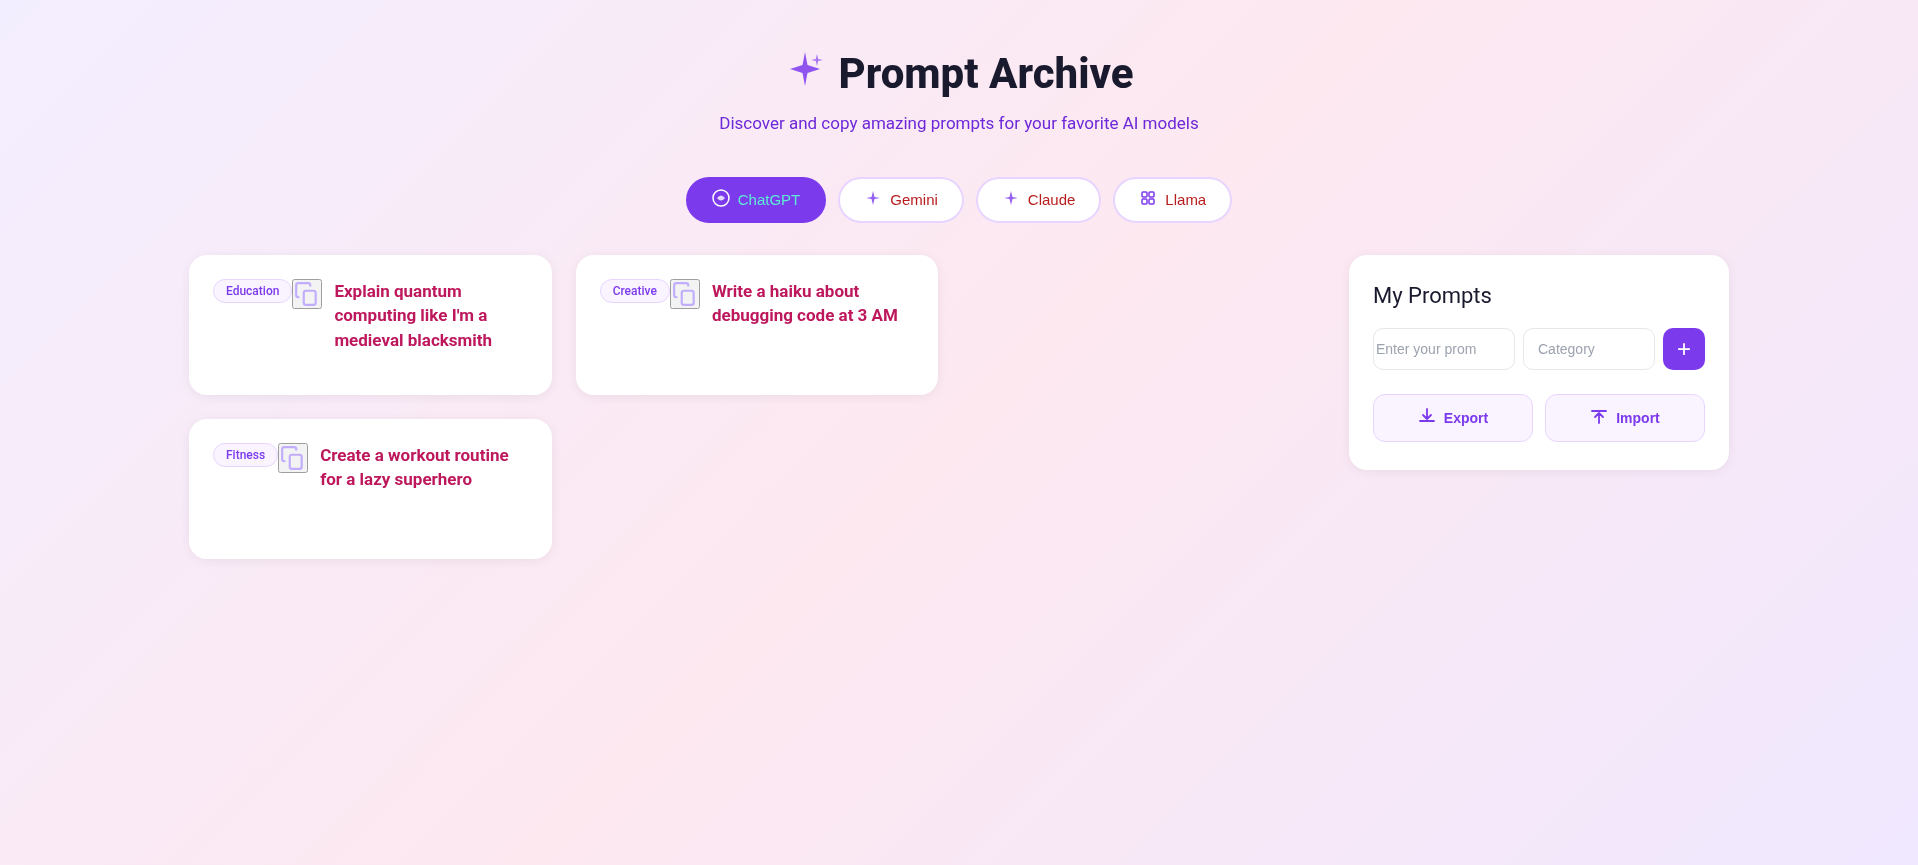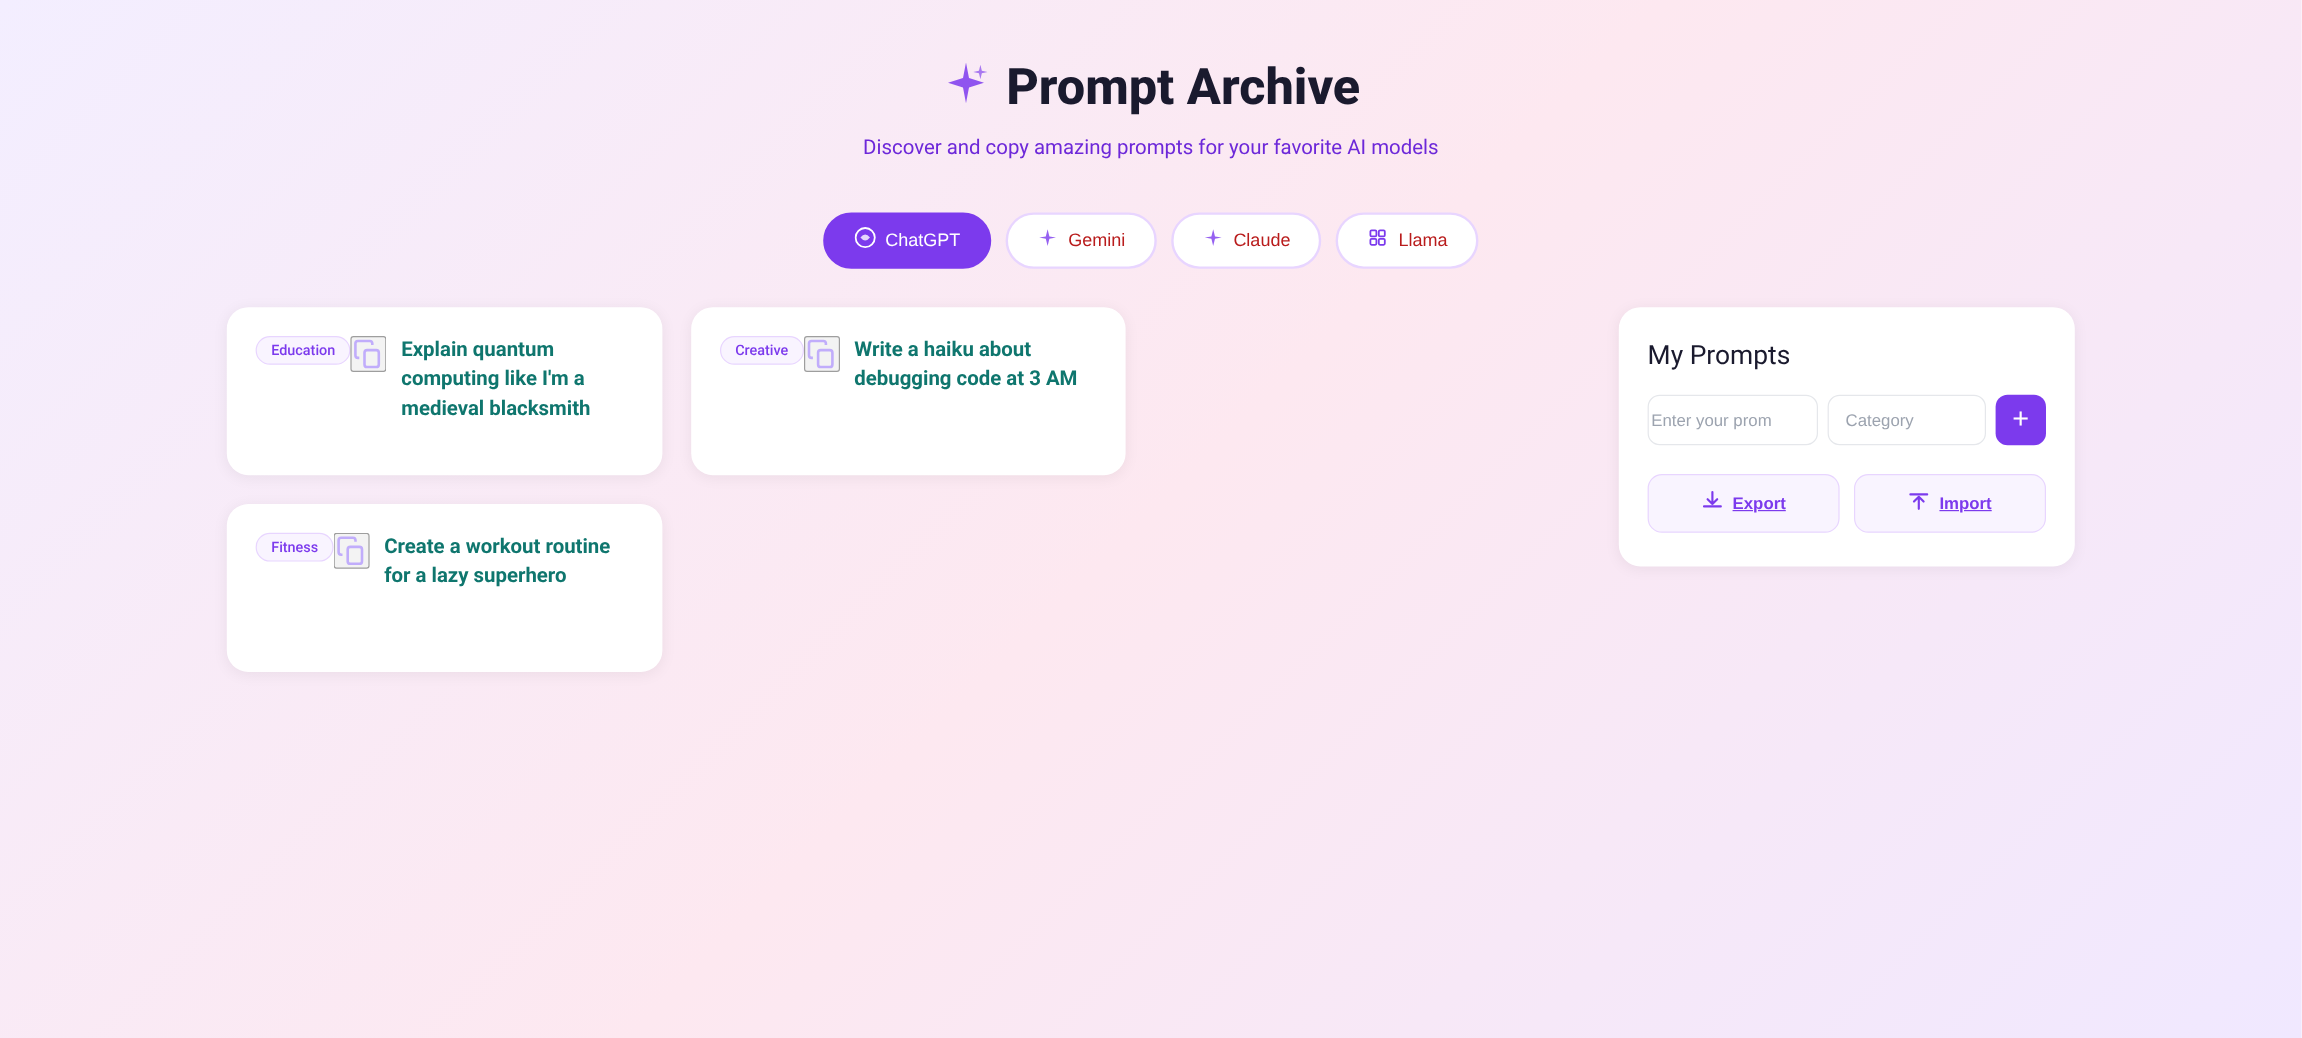--- a/index.html
+++ b/index.html
@@ -75,21 +75,21 @@
       background: white;
       font-size: 15px;
       font-weight: 500;
       color: #b91c1c;
       cursor: pointer;
       transition: all 0.2s;
     }
 
     .model-tab.active {
       background: #7c3aed;
-      color: #ffffff;
+      color: #5eead4;
       border-color: #7c3aed;
     }
 
     .tab-icon {
       font-size: 16px;
     }
 
     
     .search-bar {
       width: 1540px;
@@ -172,21 +172,21 @@
     }
 
     .copy-btn-svg {
       width: 26px;
       height: 26px;
     }
 
     .prompt-text {
       font-size: 17px;
       font-weight: 700;
-      color: #0f766e;
+      color: #be185d;
       line-height: 1.45;
     }
 
     
     .prompt-card-empty {
       visibility: hidden;
     }
 
     
     .my-prompts-panel {
@@ -266,21 +266,20 @@
       background: #f9f4ff;
       color: #7c3aed;
       font-size: 14px;
       font-weight: 600;
       cursor: pointer;
       display: flex;
       align-items: center;
       justify-content: center;
       gap: 8px;
       transition: background 0.2s;
-      text-decoration: underline;
     }
 
     .action-btn-icon {
       font-size: 16px;
     }
 
     
     .copy-rect {
       fill: none;
       stroke: #a78bfa;

